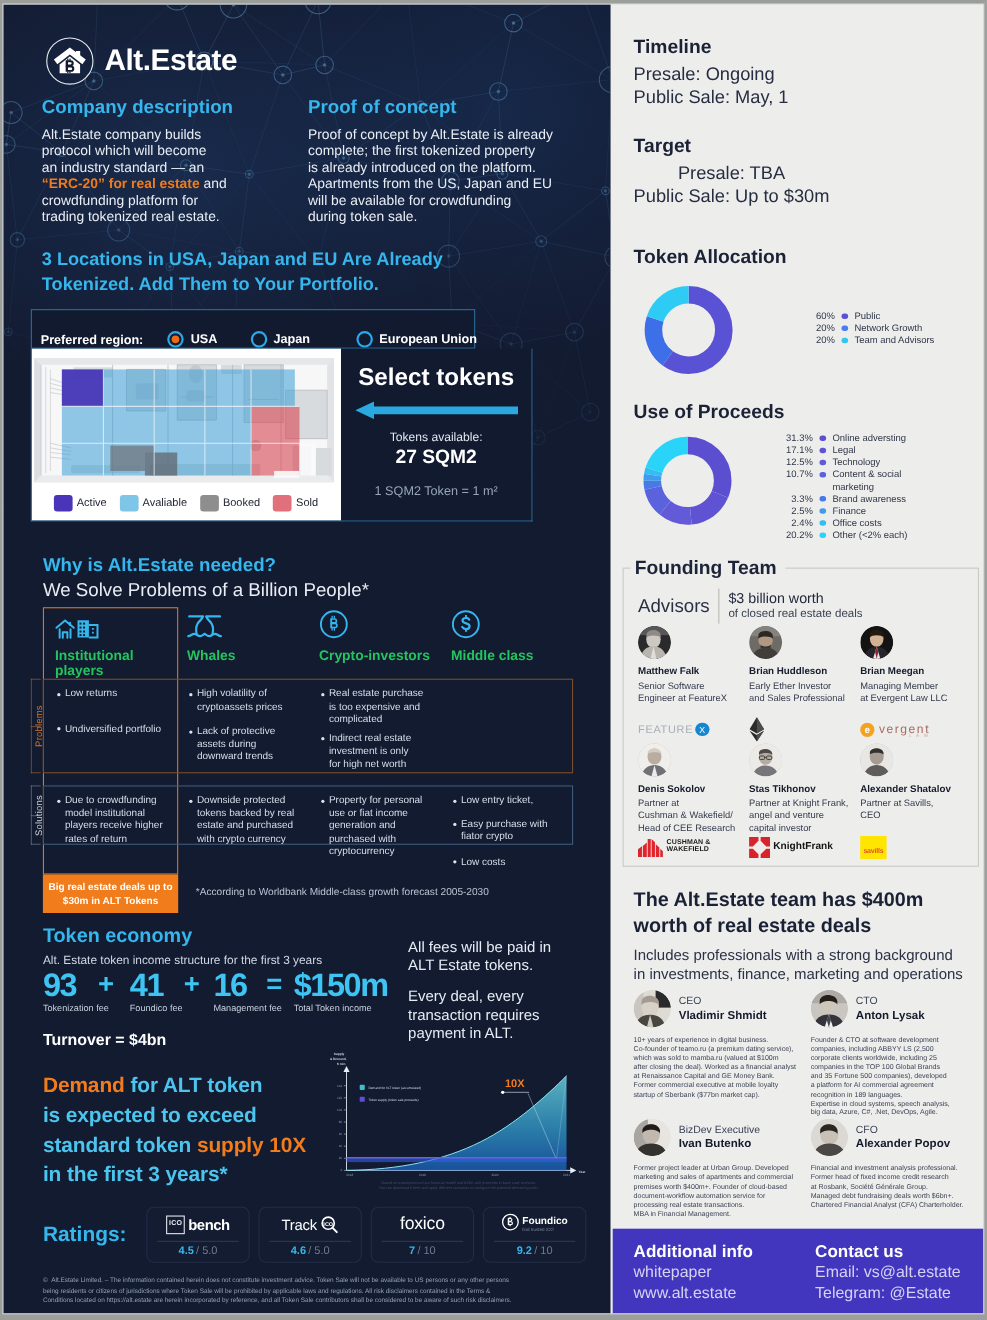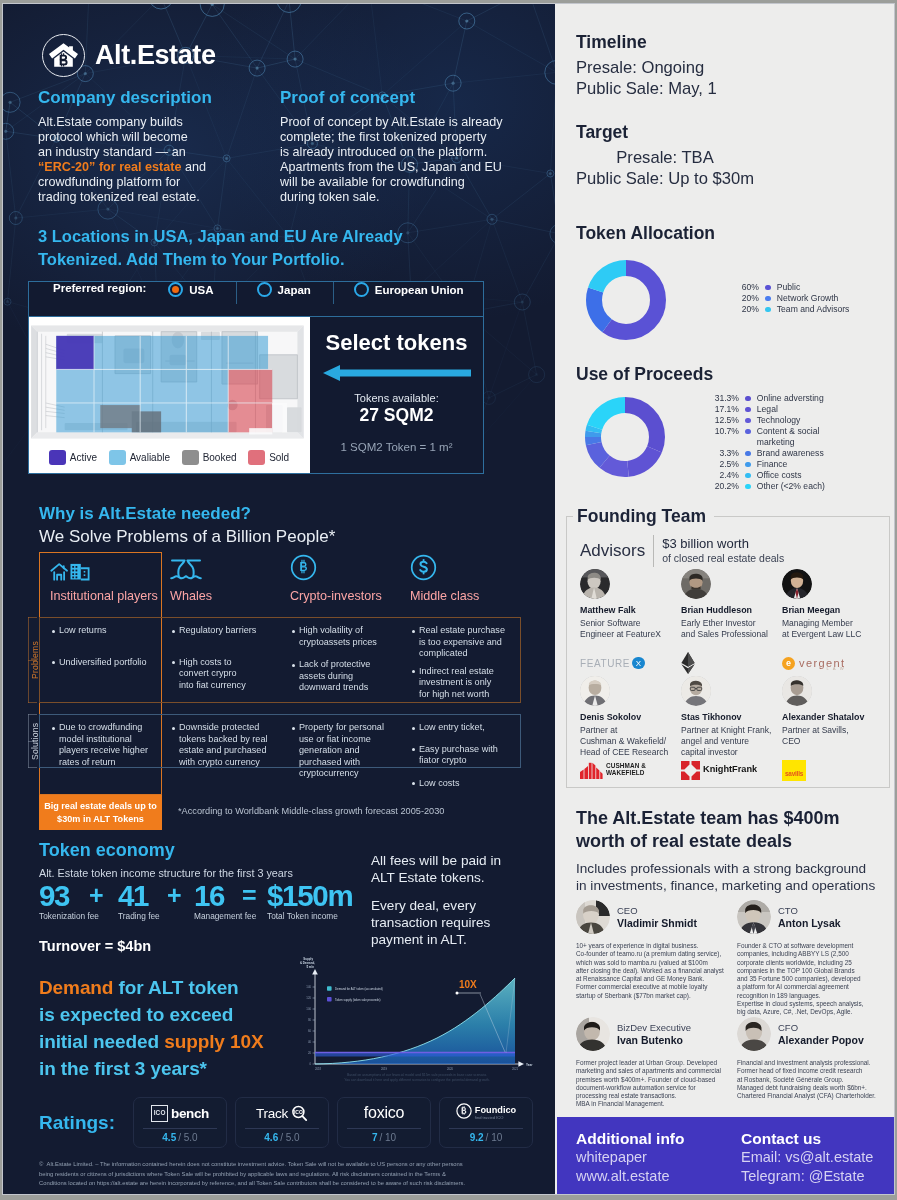--- a/index.html
+++ b/index.html
@@ -23,22 +23,22 @@
   #logo{left:39px;top:30px;display:flex;align-items:center;gap:10px;}
   #logo .ring{width:43px;height:43px;border:1.6px solid #e7eaef;border-radius:50%;
      display:flex;align-items:center;justify-content:center;}
   #logo .wordmark{color:#fff;font-size:27px;font-weight:700;letter-spacing:-0.4px;}
 
   .h-cyan{color:#35b7ee;font-size:17px;font-weight:700;line-height:1.15;}
   .body-w{color:#e9eef4;font-size:12.6px;line-height:15px;}
   .orange{color:#f07c1c;font-weight:700;}
 
   
-  #regionbox{left:25px;top:277px;width:456px;height:36px;border:1px solid #2d6d9b;background:#121a30;
-     display:flex;align-items:flex-start;padding-left:24px;}
+  #regionbox{left:25px;top:277px;width:404px;height:36px;border:1px solid #2d6d9b;background:#121a30;
+     display:flex;align-items:flex-end;padding-left:8px;}
   .rlabel{color:#fff;font-size:11.5px;font-weight:700;white-space:nowrap;}
   .ropt{display:flex;align-items:center;gap:6px;color:#fff;font-size:11.5px;font-weight:700;white-space:nowrap;}
   .radio{width:15px;height:15px;border-radius:50%;border:2px solid #2aa8e8;
      display:flex;align-items:center;justify-content:center;}
   .radio i{width:7px;height:7px;border-radius:50%;background:#f06a10;display:block;}
   .rsep{width:1px;height:22px;background:#2b5e86;}
 
   
   #planbox{left:25px;top:313px;width:456px;height:157px;border:1px solid #2e6f9e;border-top:none;display:flex;}
   #planimg{width:281px;height:100%;background:#fff;position:relative;overflow:hidden;}
@@ -52,21 +52,21 @@
   .tc .bullet{font-size:9.1px;color:#d6dfe9;line-height:11.6px;position:relative;padding-left:7px;}
   .tc .bullet:before{content:"";position:absolute;left:0;top:4.5px;width:3.2px;height:3.2px;border-radius:50%;background:#dce4ed;}
 
 
   
   #whytable{left:25px;top:548px;width:500px;}
   .orange-box{position:absolute;left:11px;top:0;width:123px;height:243px;border:1.2px solid #da7522;}
   .thead{display:flex;padding-left:11px;height:65px;}
   .th{width:120px;padding-left:11px;padding-top:3px;}
   .th .icon{height:26px;display:flex;align-items:flex-end;}
-  .thl{color:#fca5a5;font-size:12.6px;margin-top:8px;}
+  .thl{color:#22c55e;font-size:12.6px;margin-top:8px;font-weight:bold;}
   .trow{position:relative;display:flex;}
   #row-problems{height:86px;}
   #row-solutions{height:54px;margin-top:11px;}
   .trow .tcells{margin-left:11px;width:482px;display:flex;border:1px solid #3d5a7a;}
   #row-problems .tcells{border-color:#7a4e2a;}
   .trow .tc{width:120px;padding:7px 6px 0 12px;}
   .rowlabel{position:absolute;left:1px;top:0;height:100%;width:12px;
      writing-mode:vertical-rl;transform:rotate(180deg);
      display:flex;align-items:center;justify-content:center;font-size:8.6px;letter-spacing:.2px;}
   .rowbracket{position:absolute;left:0px;top:0;height:100%;width:9px;pointer-events:none;}
@@ -470,21 +470,21 @@
 
     <div class="lc" id="regionbox">
       <span class="rlabel">Preferred region:</span>
       <span class="ropt" style="margin-left:22px;">
         <span class="radio">
               <i></i>
             </span>
         <span>USA</span>
       </span>
       <span class="rsep" style="margin-left:22px;"></span>
-      <span class="ropt" style="margin-left:20px;">
+      <span class="ropt" style="margin-left:8px;">
         <span class="radio"></span>
         <span>Japan</span>
       </span>
       <span class="rsep" style="margin-left:22px;"></span>
       <span class="ropt" style="margin-left:20px;">
         <span class="radio"></span>
         <span>European Union</span>
       </span>
     </div>
 
@@ -696,24 +696,20 @@
               <i style="top:50%"></i>
               <i style="bottom:0"></i>
             </div>
         <div class="rowlabel" style="color:#d0772b;">Problems</div>
         <div class="tcells">
           <div class="tc">
             <div class="bullet">Low returns</div>
             <div class="bullet" style="margin-top:20px;">Undiversified portfolio</div>
           </div>
           <div class="tc">
-            <div class="bullet">Regulatory barriers</div>
-            <div class="bullet" style="margin-top:20px;">High costs to<br>convert crypro<br>into fiat currency</div>
-          </div>
-          <div class="tc">
             <div class="bullet">High volatility of<br>cryptoassets prices</div>
             <div class="bullet" style="margin-top:11px;">Lack of protective<br>assets during<br>downward trends</div>
           </div>
           <div class="tc">
             <div class="bullet">Real estate purchase<br>is too expensive and<br>complicated</div>
             <div class="bullet" style="margin-top:6px;">Indirect real estate<br>investment is only<br>for high net worth</div>
           </div>
         </div>
       </div>
 
@@ -752,21 +748,21 @@
       <div class="h-cyan" style="font-size:18px;">Token economy</div>
       <div style="color:#cfd8e4;font-size:10.8px;margin-top:6px;">Alt. Estate token income structure for the first 3 years</div>
       <div id="feerow">
         <div class="fee" style="left:0;">
           <div class="feev">93</div>
           <div class="feel">Tokenization fee</div>
         </div>
         <div class="plus" style="left:50px;">+</div>
         <div class="fee" style="left:79px;">
           <div class="feev">41</div>
-          <div class="feel">Trading fee</div>
+          <div class="feel">Foundico fee</div>
         </div>
         <div class="plus" style="left:128px;">+</div>
         <div class="fee" style="left:155px;">
           <div class="feev">16</div>
           <div class="feel">Management fee</div>
         </div>
         <div class="plus" style="left:203px;">=</div>
         <div class="fee" style="left:228px;">
           <div class="feev">$150m</div>
           <div class="feel">Total Token income</div>
@@ -778,21 +774,21 @@
     <div class="lc" style="left:368px;top:848px;width:180px;">
       <div style="color:#e6ecf3;font-size:13.6px;line-height:17px;">All fees will be paid in<br>ALT Estate tokens.</div>
     </div>
     <div class="lc" style="left:368px;top:893px;width:180px;">
       <div style="color:#e6ecf3;font-size:13.6px;line-height:17px;">Every deal, every<br>transaction requires<br>payment in ALT.</div>
     </div>
 
     <div class="lc" id="demand">
       <span class="do">Demand</span><span class="dw"> for ALT token</span><br>
       <span class="dw">is expected to exceed</span><br>
-      <span class="dw">initial needed </span><span class="do">supply 10X</span><br>
+      <span class="dw">standard token </span><span class="do">supply 10X</span><br>
       <span class="dw">in the first 3 years*</span>
     </div>
 
     <div class="lc" id="demandchart">
       <svg width="250" height="130" viewBox="0 0 250 130">
         <defs>
           <linearGradient id="gdem" x1="0" y1="0" x2="0" y2="1">
             <stop offset="0%" stop-color="#6fd8e4" stop-opacity="0.80"></stop>
             <stop offset="55%" stop-color="#34a5d8" stop-opacity="0.72"></stop>
             <stop offset="100%" stop-color="#1b66c4" stop-opacity="0.72"></stop>

